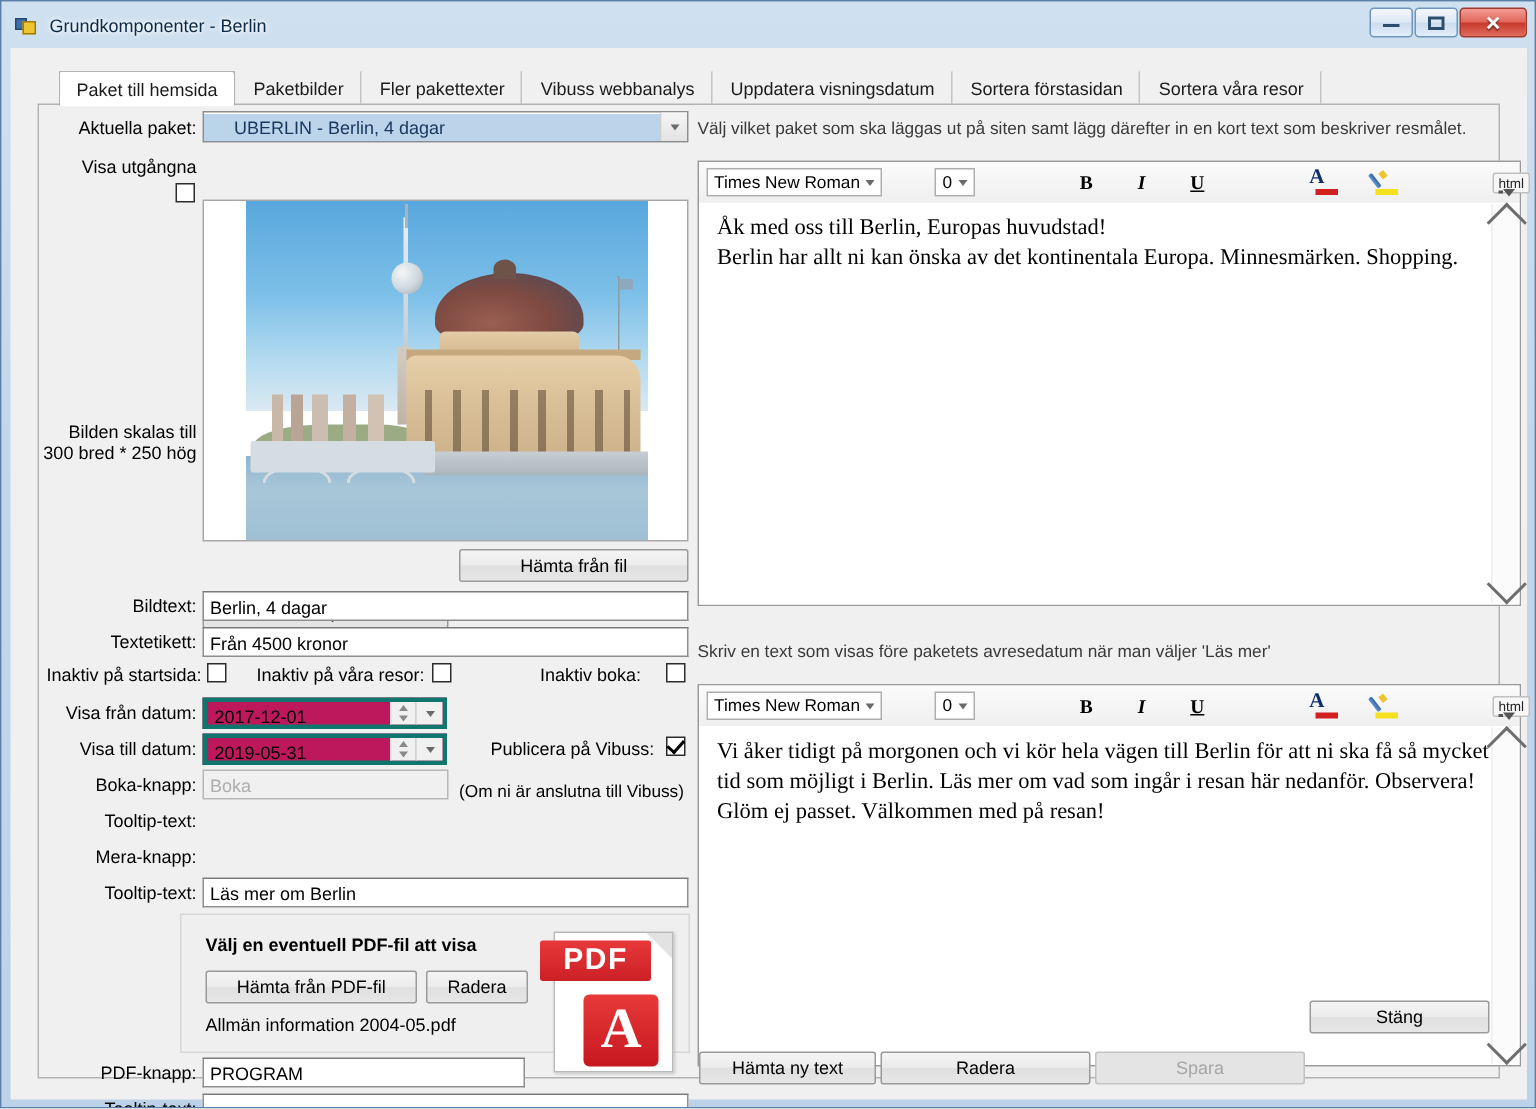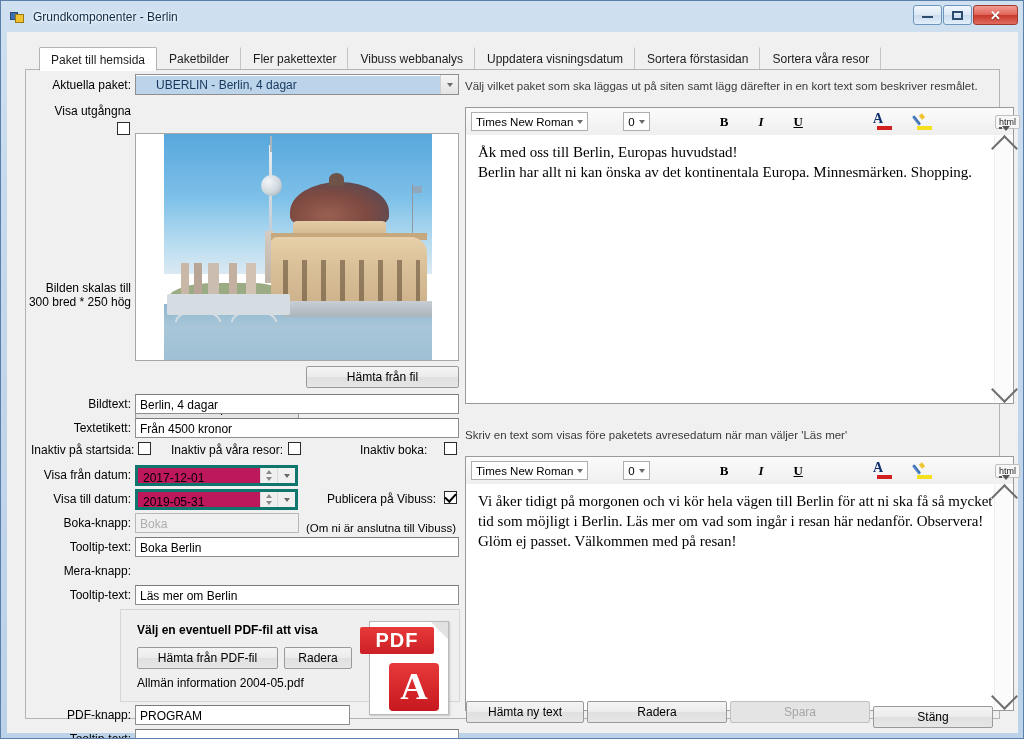--- a/index.html
+++ b/index.html
@@ -726,21 +726,20 @@
     <div class="lbl left" style="left:320px; top:460px;">Publicera på Vibuss:</div>
     <div class="cbx" style="left:437px; top:459px;">
         <span class="chk"></span>
       </div>
 
     <div class="lbl" style="left:24px; top:484px; width:100px;">Boka-knapp:</div>
     <div class="txt disabled" style="left:128px; top:481px; width:164px; height:20px;">Boka</div>
     <div class="lbl left" style="left:299px; top:490px; font-size:11.5px;">(Om ni är anslutna till Vibuss)</div>
 
     <div class="lbl" style="left:24px; top:508px; width:100px;">Tooltip-text:</div>
-    <div class="txt" style="left:128px; top:505px; width:324px; height:20px;">Boka Berlin</div>
 
     <div class="lbl" style="left:24px; top:532px; width:100px;">Mera-knapp:</div>
 
     <div class="lbl" style="left:24px; top:556px; width:100px;">Tooltip-text:</div>
     <div class="txt" style="left:128px; top:553px; width:324px; height:20px;">Läs mer om Berlin</div>
 
     <div class="pdfgroup"></div>
     <div class="lbl left" style="left:130px; top:591px; font-weight:bold;">Välj en eventuell PDF-fil att visa</div>
     <div class="btn" style="left:130px; top:615px; width:141px; height:22px;">Hämta från PDF-fil</div>
     <div class="btn" style="left:277px; top:615px; width:68px; height:22px;">Radera</div>
@@ -1004,16 +1003,16 @@
           </div>
         <div class="dn">
             <span class="chev dn"></span>
           </div>
       </div>
     </div>
 
     <div class="btn" style="left:459px; top:669px; width:118px; height:22px;">Hämta ny text</div>
     <div class="btn" style="left:580px; top:669px; width:140px; height:22px;">Radera</div>
     <div class="btn disabled" style="left:723px; top:669px; width:140px; height:22px;">Spara</div>
-    <div class="btn" style="left:866px; top:674px; width:120px; height:22px;">Stäng</div>
+    <div class="btn" style="left:866px; top:635px; width:120px; height:22px;">Stäng</div>
 
   </div>
 </div>
 
 </body></html>

